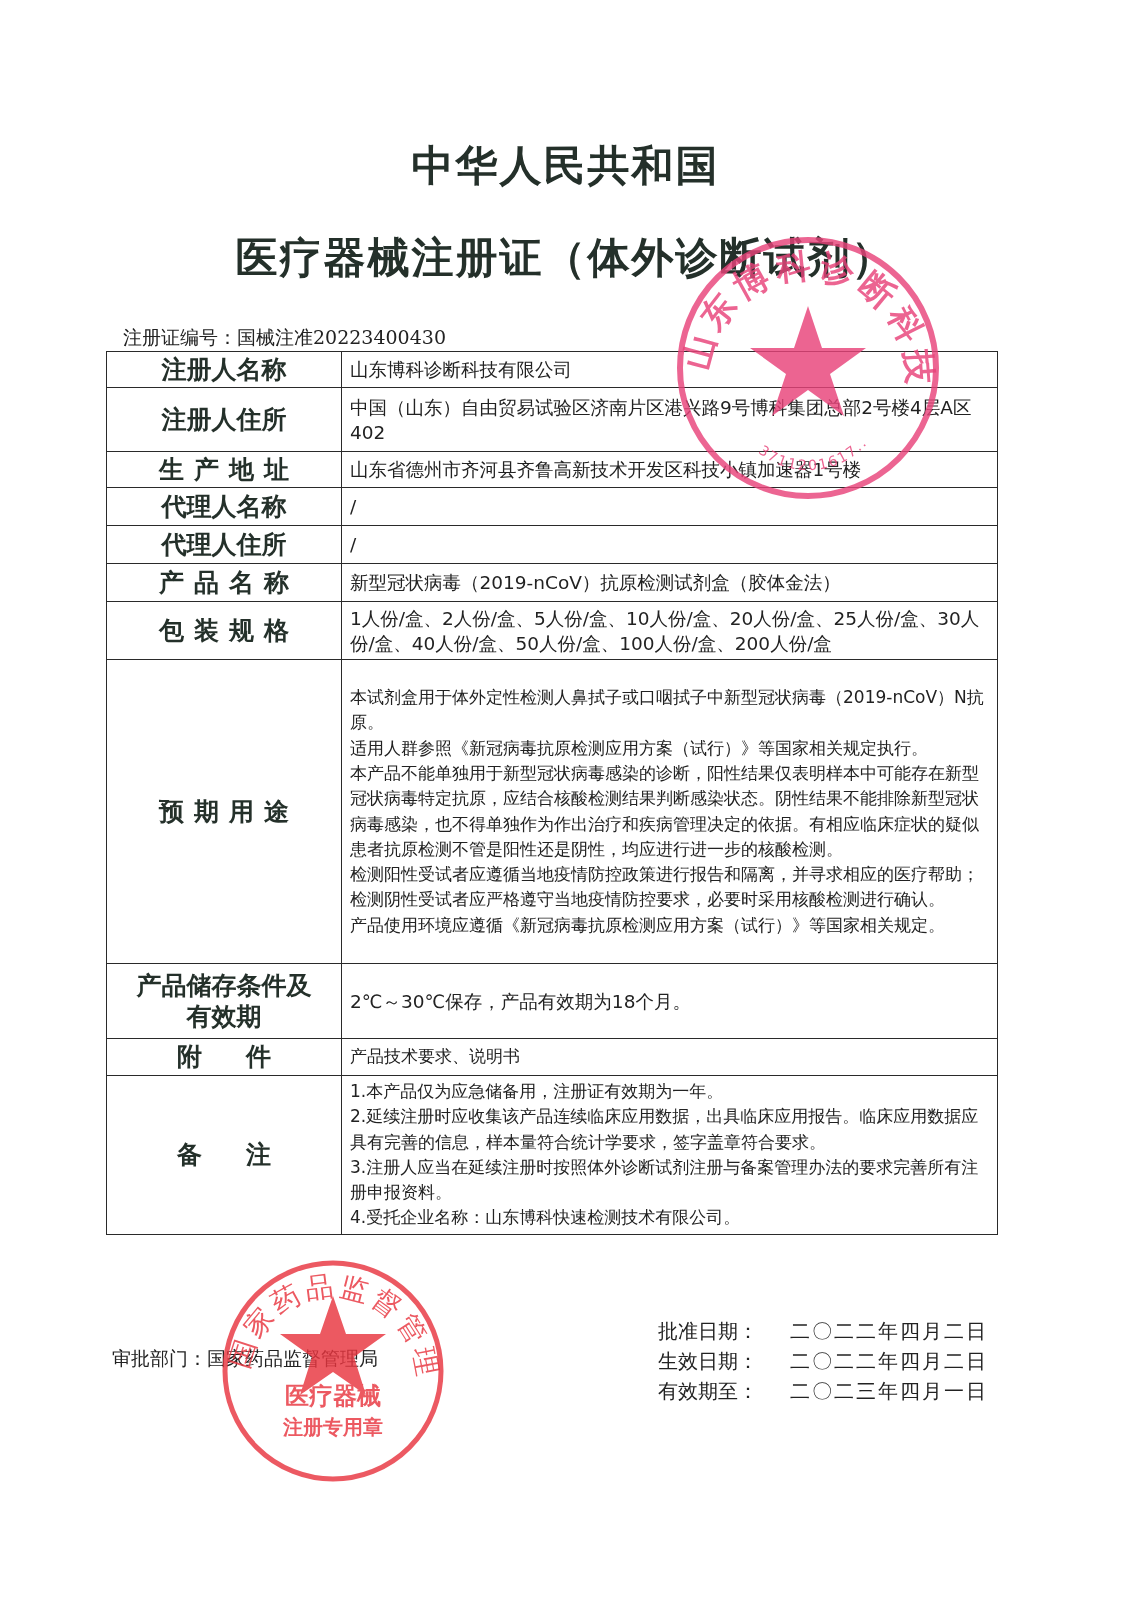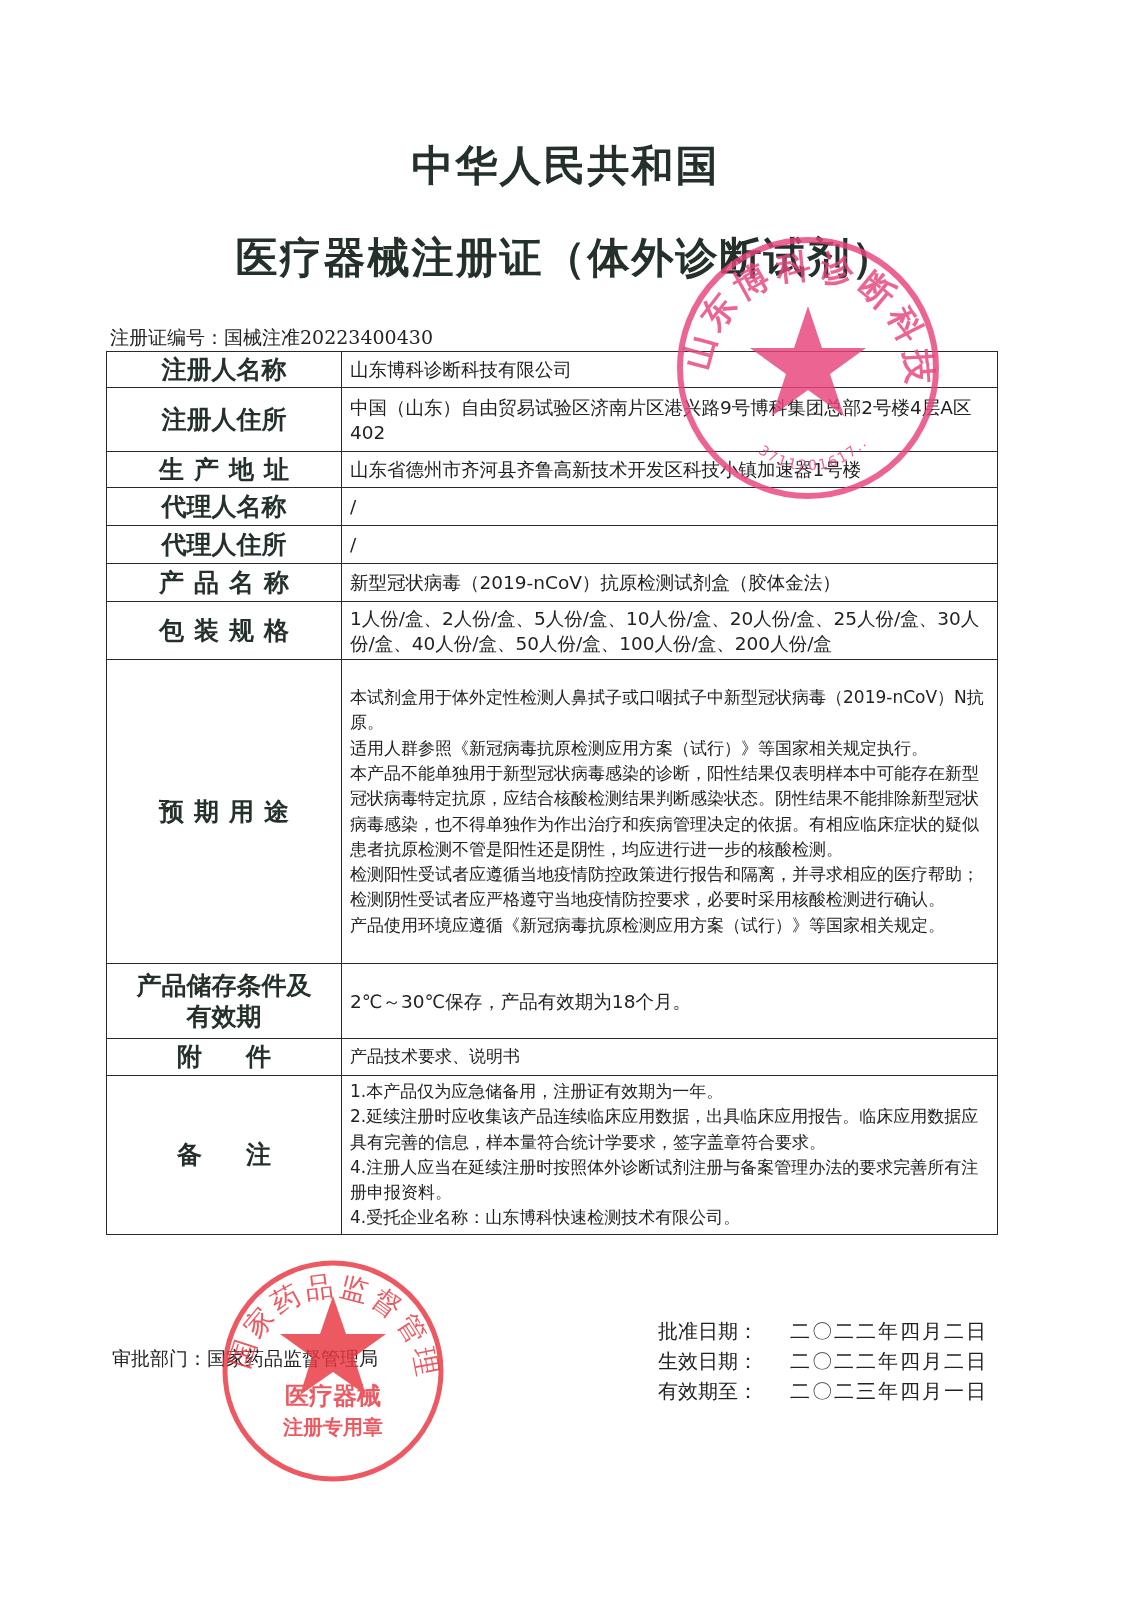--- a/index.html
+++ b/index.html
@@ -9,21 +9,21 @@
     }
     .title1 {
       position: absolute; left: 0; width: 1131px; top: 138px; text-align: center;
       font-size: 42px; font-weight: bold; letter-spacing: 2px; color: #24302a;
     }
     .title2 {
       position: absolute; left: 0; width: 1131px; top: 230px; text-align: center;
       font-size: 42px; font-weight: bold; letter-spacing: 2px; color: #24302a;
     }
     .regno {
-      position: absolute; left: 110px; top: 325px; font-size: 19px; color: #222;
+      position: absolute; left: 123px; top: 325px; font-size: 19px; color: #222;
       font-family: "DejaVu Serif", "Liberation Serif", serif;
     }
     table.cert {
       position: absolute; left: 106px; top: 351px; width: 892px;
       border-collapse: collapse; table-layout: fixed;
     }
     table.cert td {
       border: 1.6px solid #2a2a2a; padding: 0; vertical-align: middle;
     }
     td.lbl {
@@ -105,21 +105,21 @@
   </tr>
   <tr style="height:37px">
     <td class="lbl"><span class="wide">附件</span></td>
     <td class="val sm">产品技术要求、说明书</td>
   </tr>
   <tr style="height:152px">
     <td class="lbl"><span class="wide">备注</span></td>
     <td class="val sm">
       <div>1.本产品仅为应急储备用，注册证有效期为一年。</div>
       <div>2.延续注册时应收集该产品连续临床应用数据，出具临床应用报告。临床应用数据应具有完善的信息，样本量符合统计学要求，签字盖章符合要求。</div>
-      <div>4.注册人应当在延续注册时按照体外诊断试剂注册与备案管理办法的要求完善所有注册申报资料。</div>
+      <div>3.注册人应当在延续注册时按照体外诊断试剂注册与备案管理办法的要求完善所有注册申报资料。</div>
       <div>4.受托企业名称：山东博科快速检测技术有限公司。</div>
     </td>
   </tr>
 </tbody>
   </table>
 
 <div class="footer-left">
   <span>审批部门：</span><span>国家药品监督管理局</span>
 </div>
 

